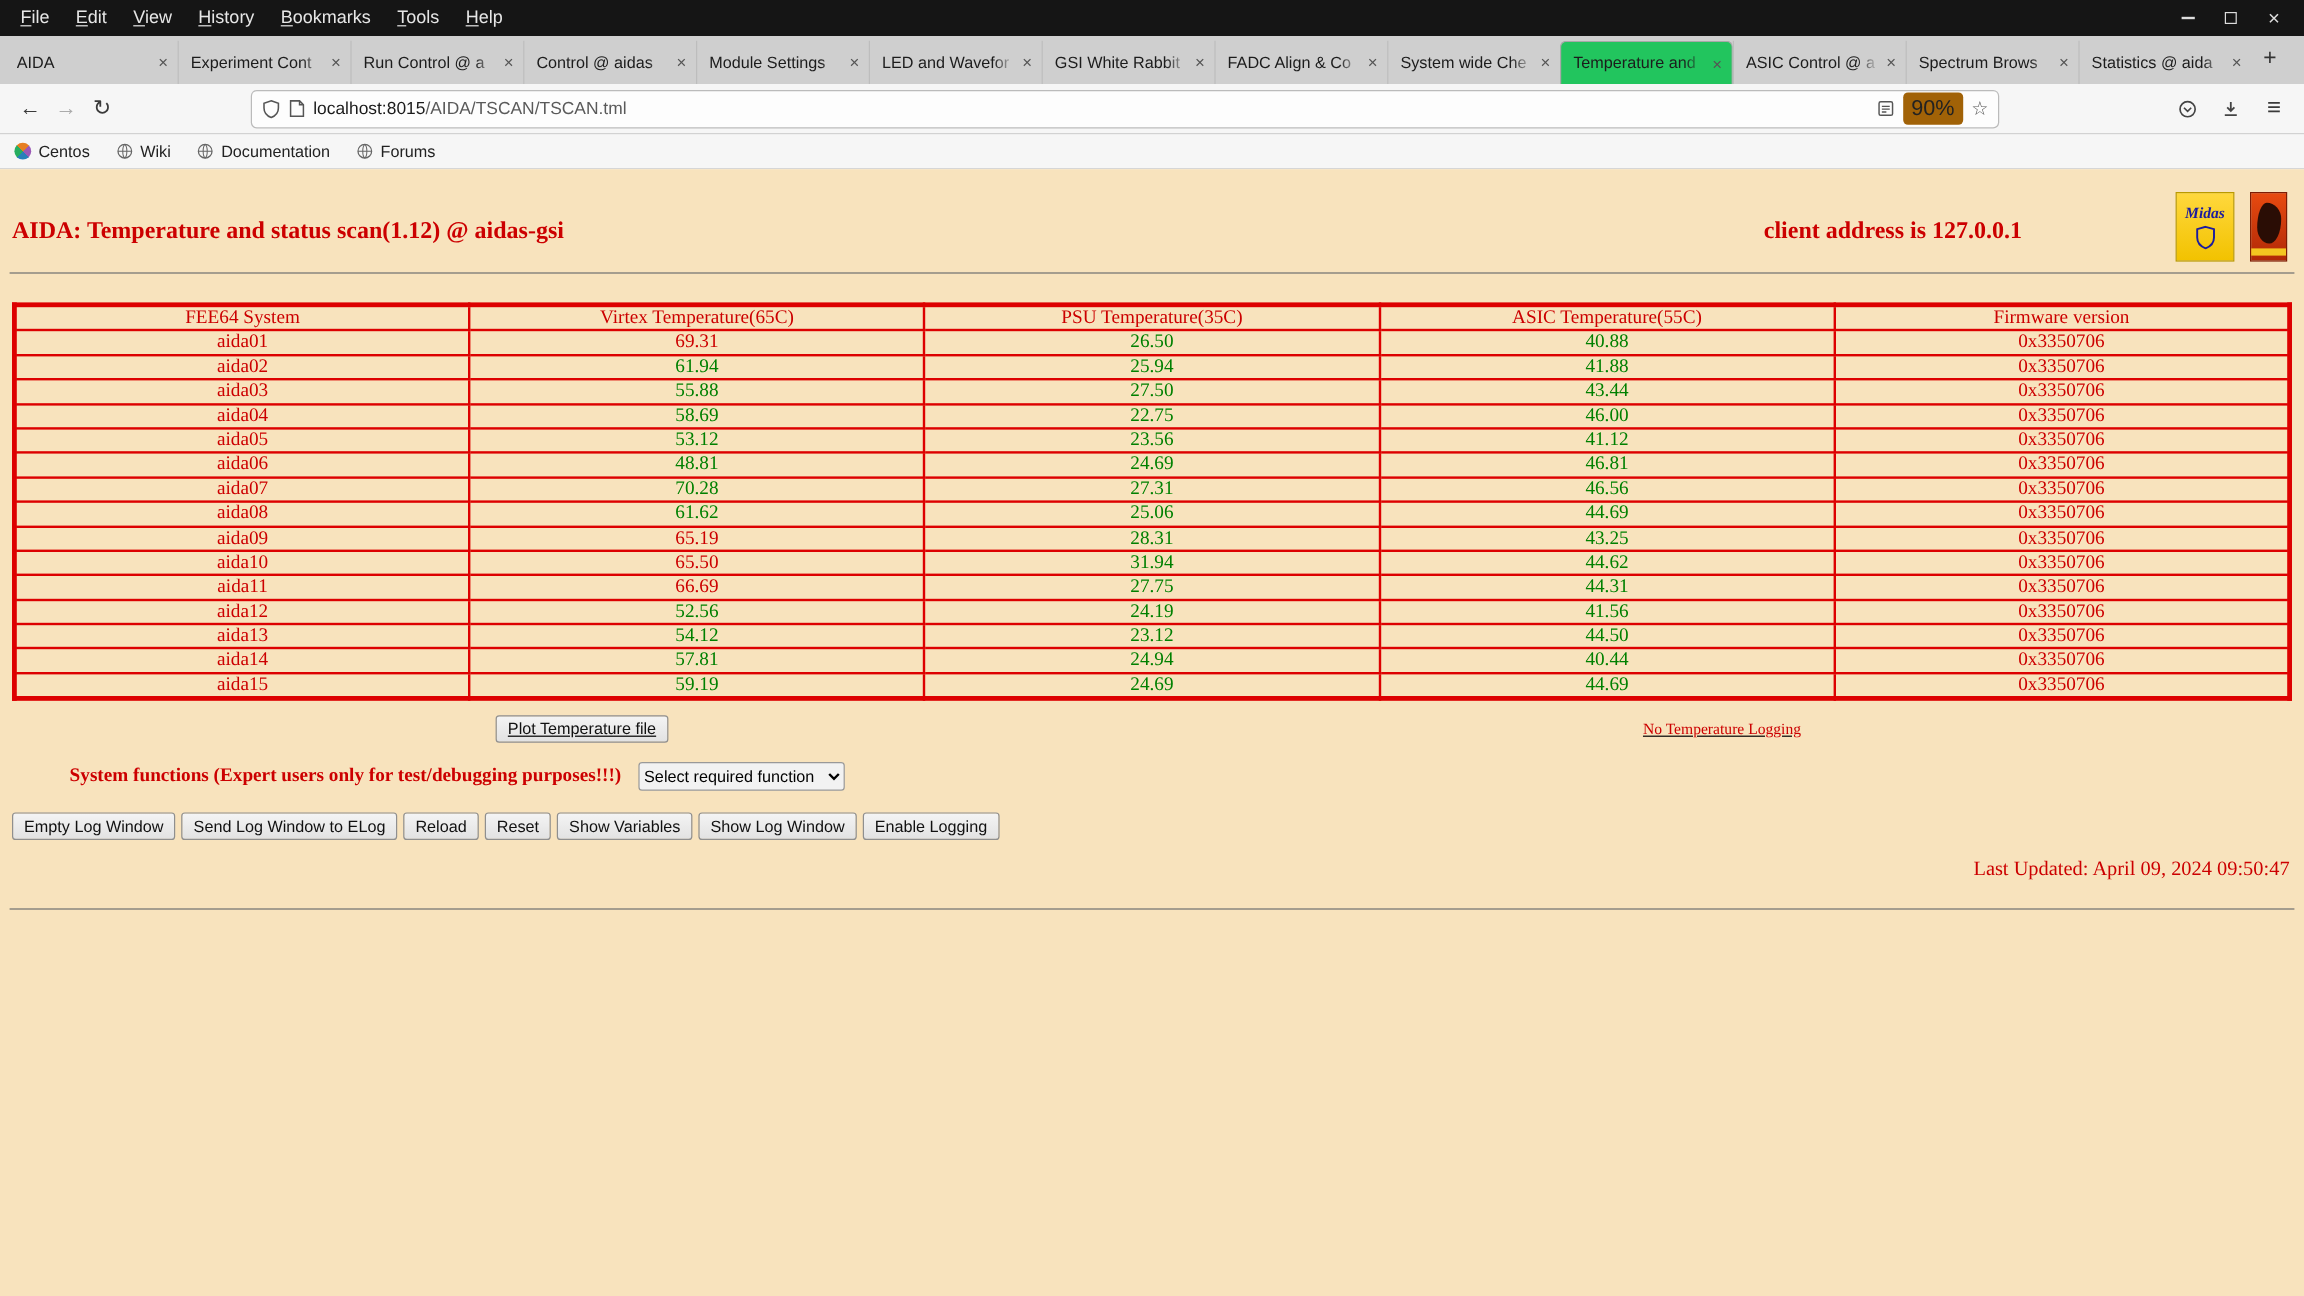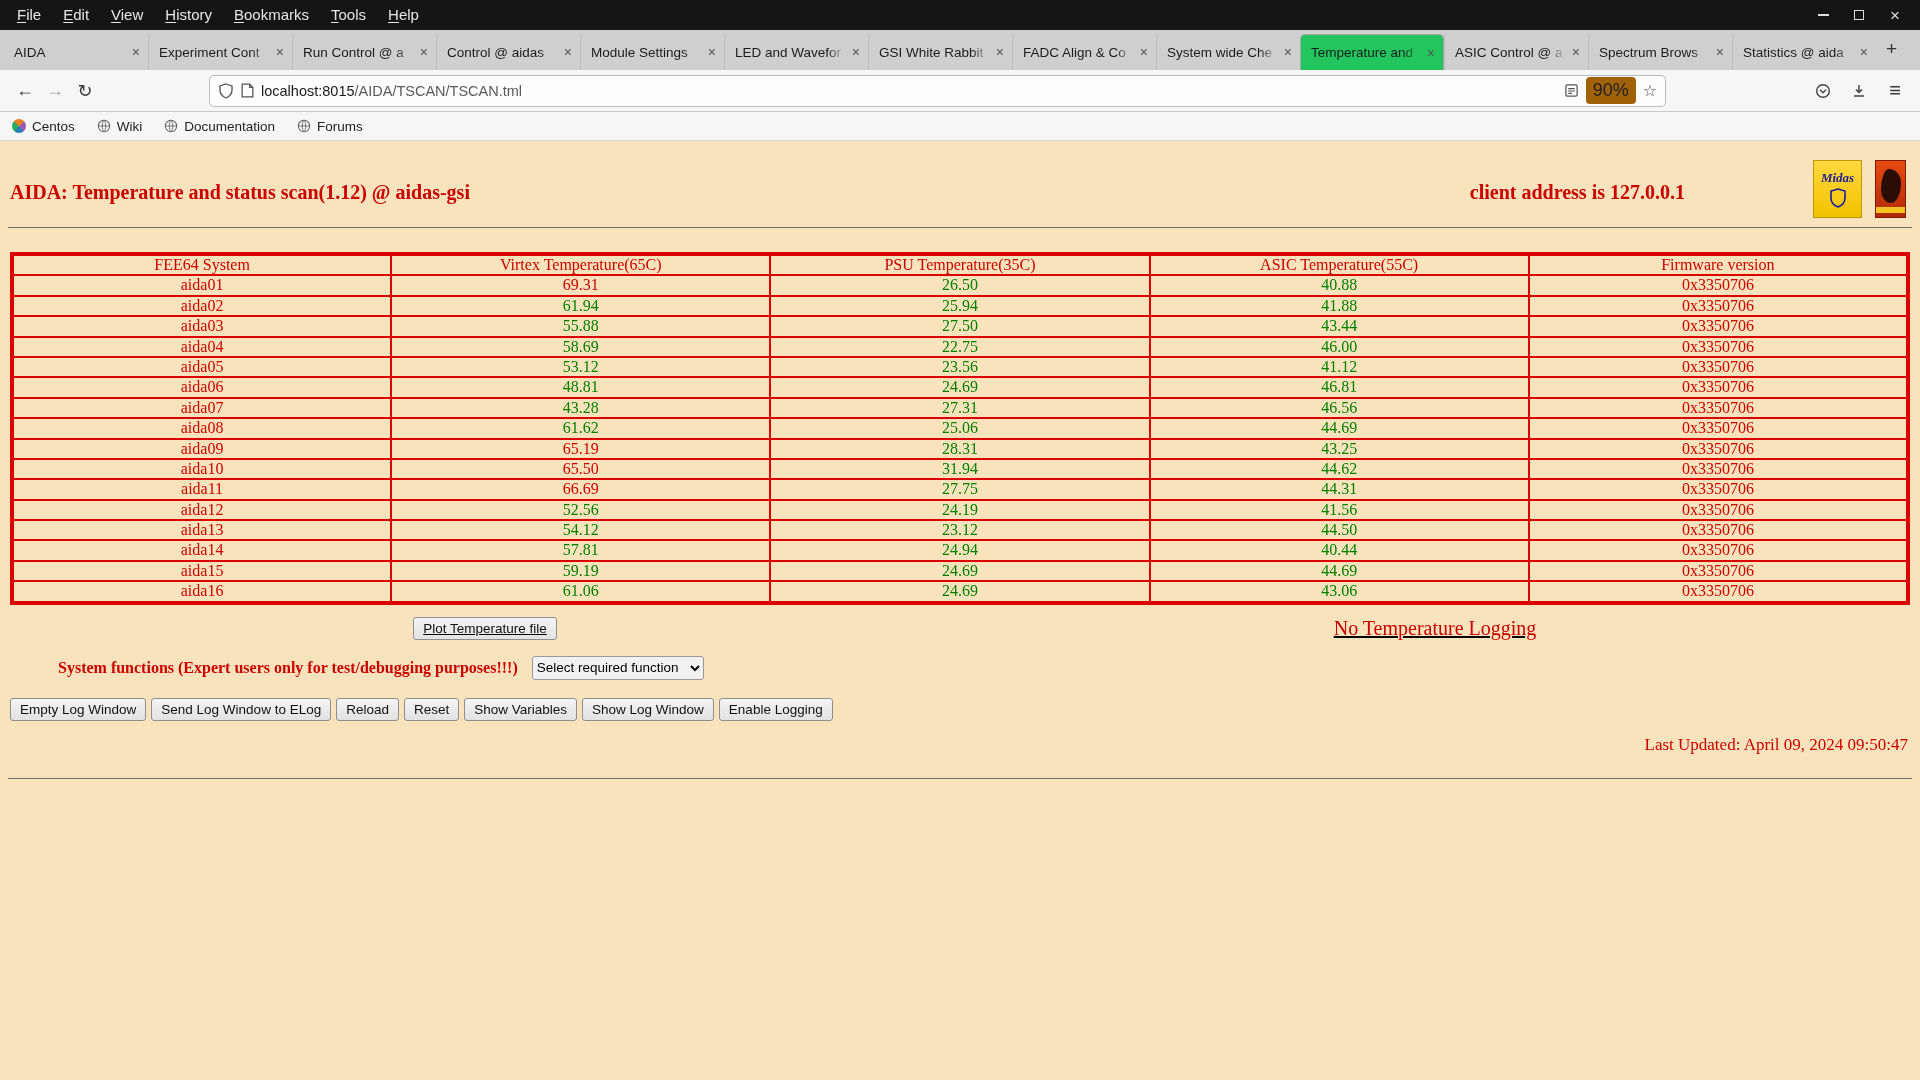--- a/index.html
+++ b/index.html
@@ -66,21 +66,21 @@
 
   hr.rule { border:none; border-top:1px solid #6f6f6f; margin:23px -2px 0 -2px; }
 
   .temp-table { width:100%; margin-top:24px; border-collapse:collapse; border:4px solid var(--tborder); font-size:16px; }
   .temp-table th, .temp-table td { border:2px solid var(--tborder); width:20%; text-align:center; height:20px; padding:0 4px; font-weight:normal; line-height:1.15; }
   .red { color:var(--alert); }
   .green { color:var(--ok); }
 
   .below-table { display:flex; margin-top:12px; align-items:center;text-decoration:underline; }
   .half { width:50%; display:flex; justify-content:center; }
-  .red-text { color:var(--alert); font-size:20px; }
+  .red-text { color:var(--alert); font-size:13px; }
 
   .pbtn { font:13.5px "Liberation Sans","DejaVu Sans",sans-serif; background:linear-gradient(#f4f4f4,#e2e2e2);
     border:1px solid #8f8f8f; border-radius:3px; padding:3px 9px; color:#111; }
 
   .sysfunc-row { margin-top:16px; display:flex; align-items:center; gap:14px; }
   .sysfunc-label { color:var(--alert); font-size:16px; font-weight:bold;margin-left:48px; }
   .fn-select { font:13.5px "Liberation Sans",sans-serif; width:172px; height:24px; border:1px solid #999; border-radius:3px; background:#f2f2f2; }
 
   .btn-row { margin-top:18px; display:flex; gap:5px; }
   .last-updated { margin-top:14px; text-align:right; color:var(--alert); font-size:17px; padding-right:2px; }
@@ -315,21 +315,21 @@
           </tr>
           <tr>
             <td class="red">aida06</td>
             <td class="green">48.81</td>
             <td class="green">24.69</td>
             <td class="green">46.81</td>
             <td class="red">0x3350706</td>
           </tr>
           <tr>
             <td class="red">aida07</td>
-            <td class="green">43.28</td>
+            <td class="green">70.28</td>
             <td class="green">27.31</td>
             <td class="green">46.56</td>
             <td class="red">0x3350706</td>
           </tr>
           <tr>
             <td class="red">aida08</td>
             <td class="green">61.62</td>
             <td class="green">25.06</td>
             <td class="green">44.69</td>
             <td class="red">0x3350706</td>
@@ -374,27 +374,20 @@
             <td class="green">57.81</td>
             <td class="green">24.94</td>
             <td class="green">40.44</td>
             <td class="red">0x3350706</td>
           </tr>
           <tr>
             <td class="red">aida15</td>
             <td class="green">59.19</td>
             <td class="green">24.69</td>
             <td class="green">44.69</td>
-            <td class="red">0x3350706</td>
-          </tr>
-          <tr>
-            <td class="red">aida16</td>
-            <td class="green">61.06</td>
-            <td class="green">24.69</td>
-            <td class="green">43.06</td>
             <td class="red">0x3350706</td>
           </tr>
         </tbody>
     </table>
 
     <div class="below-table">
       <div class="half">
         <button class="pbtn">Plot Temperature file</button>
       </div>
       <div class="half">

